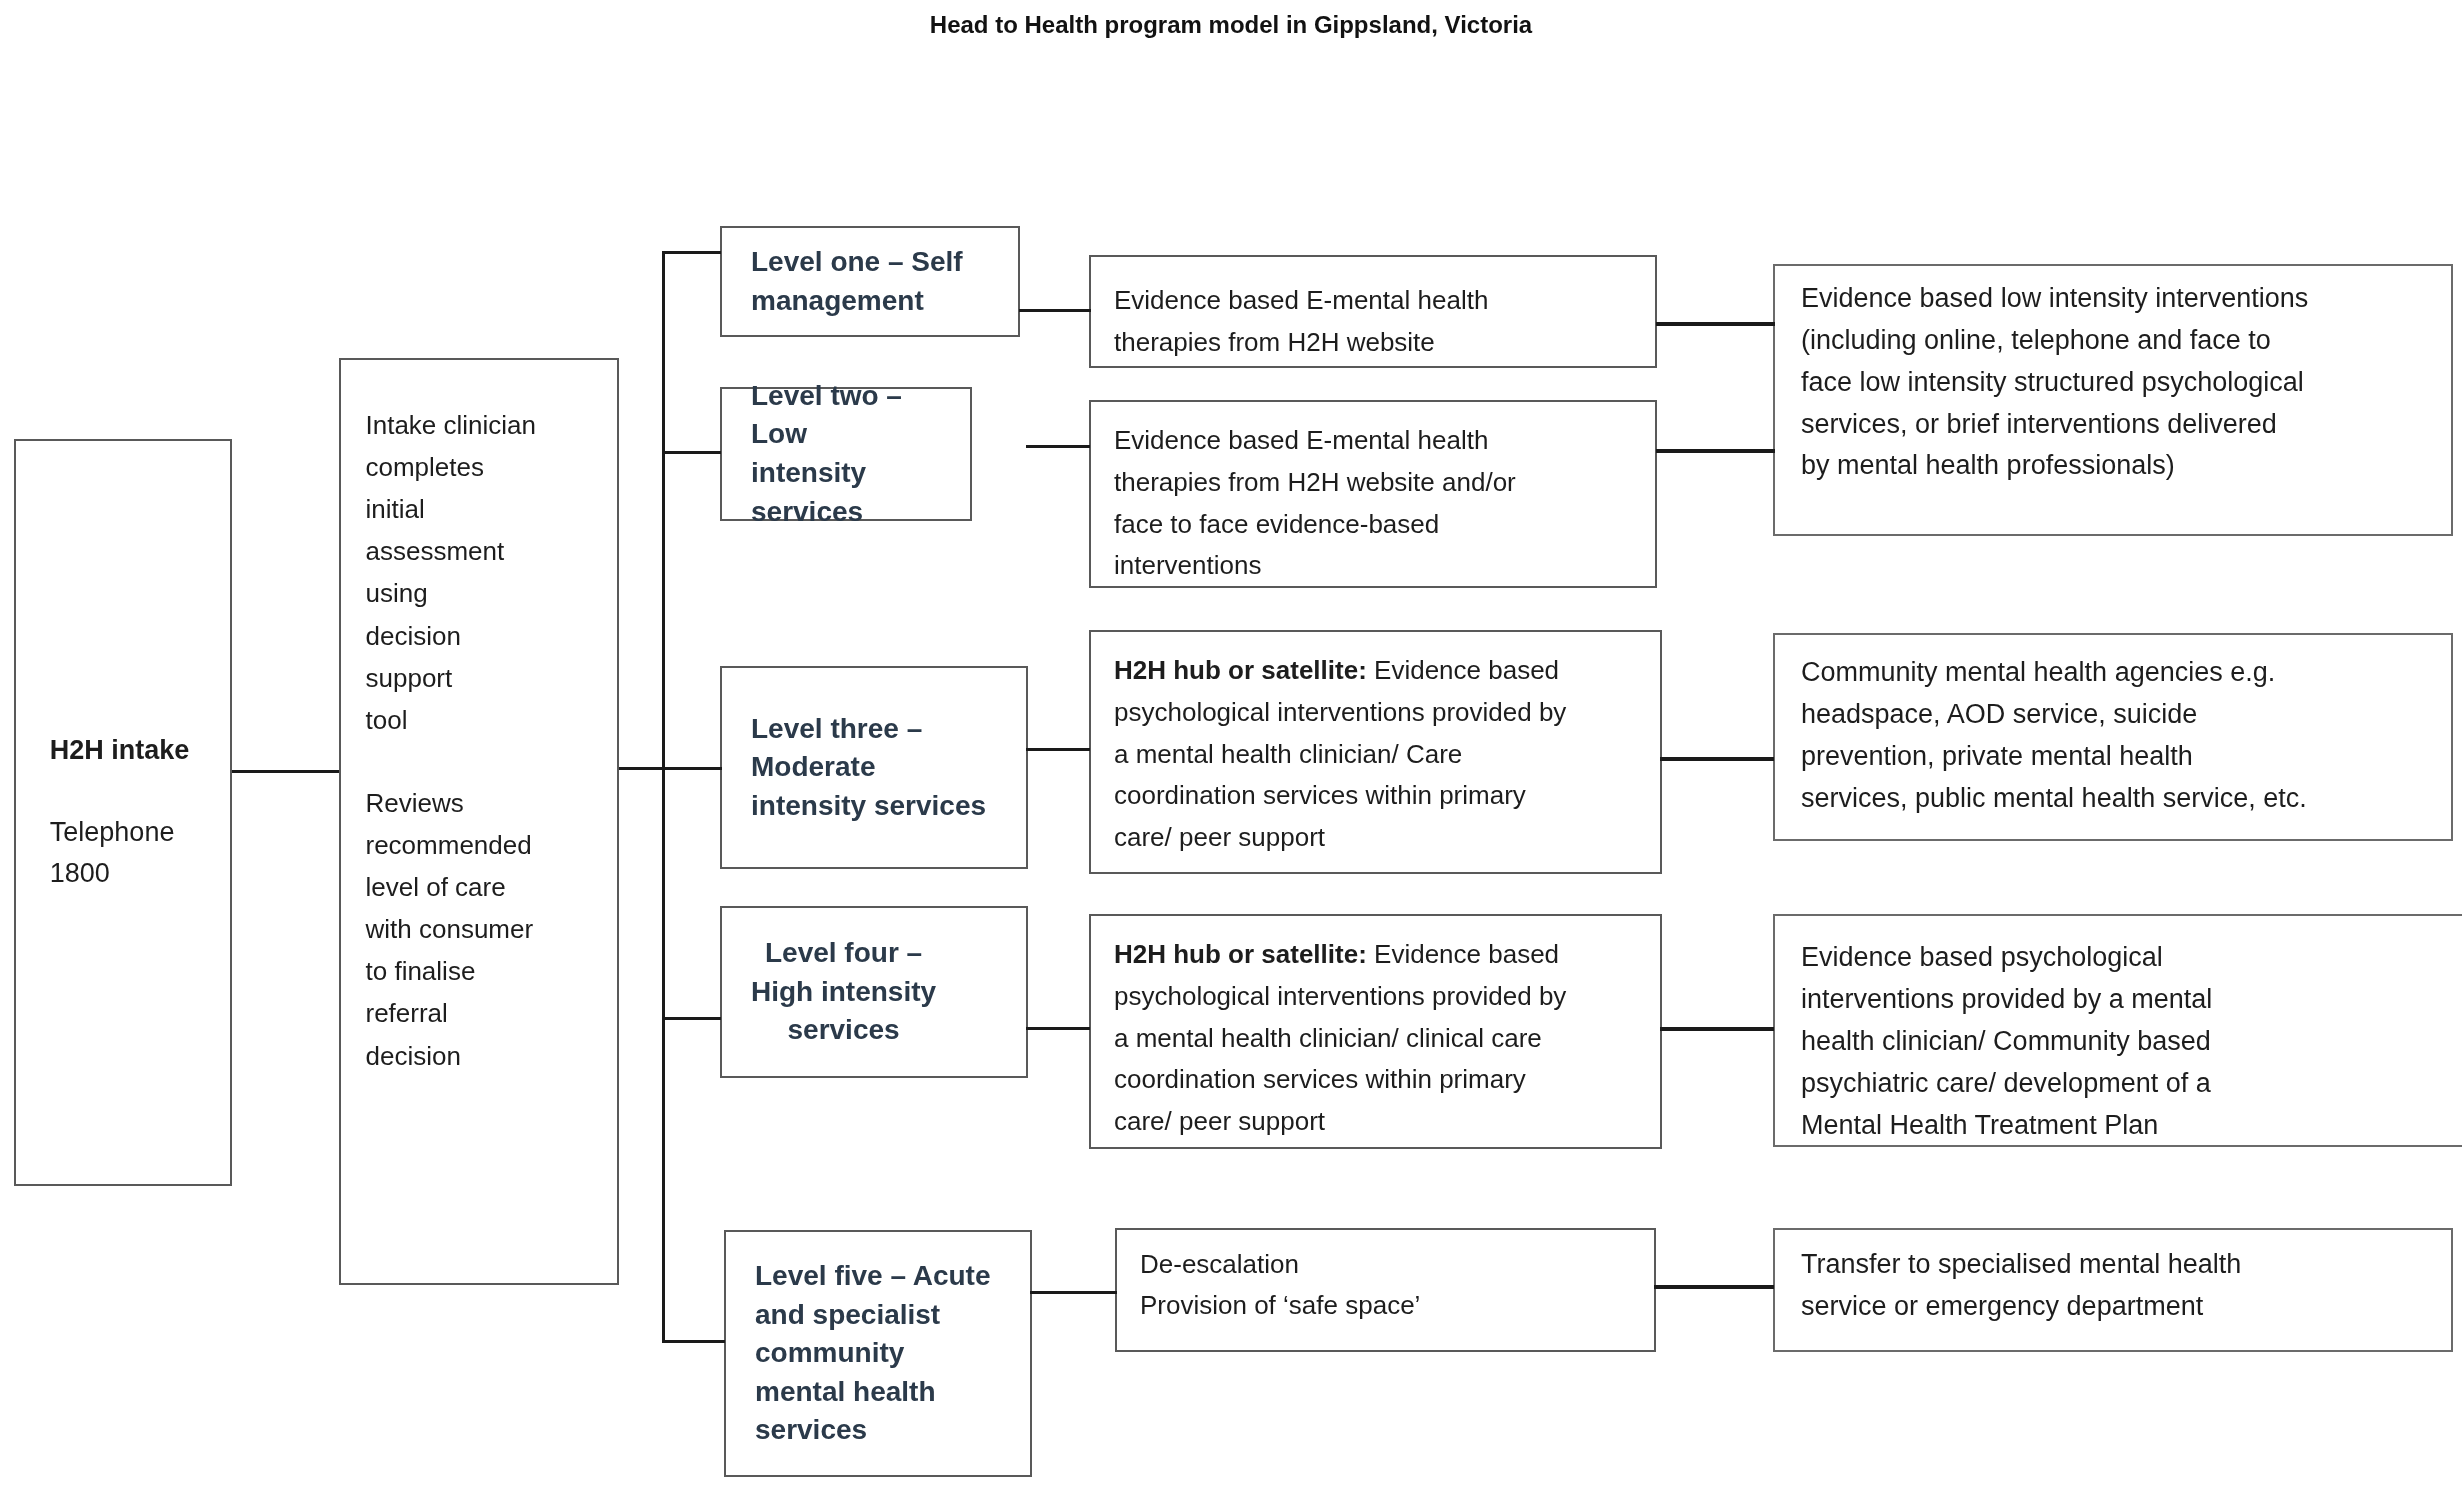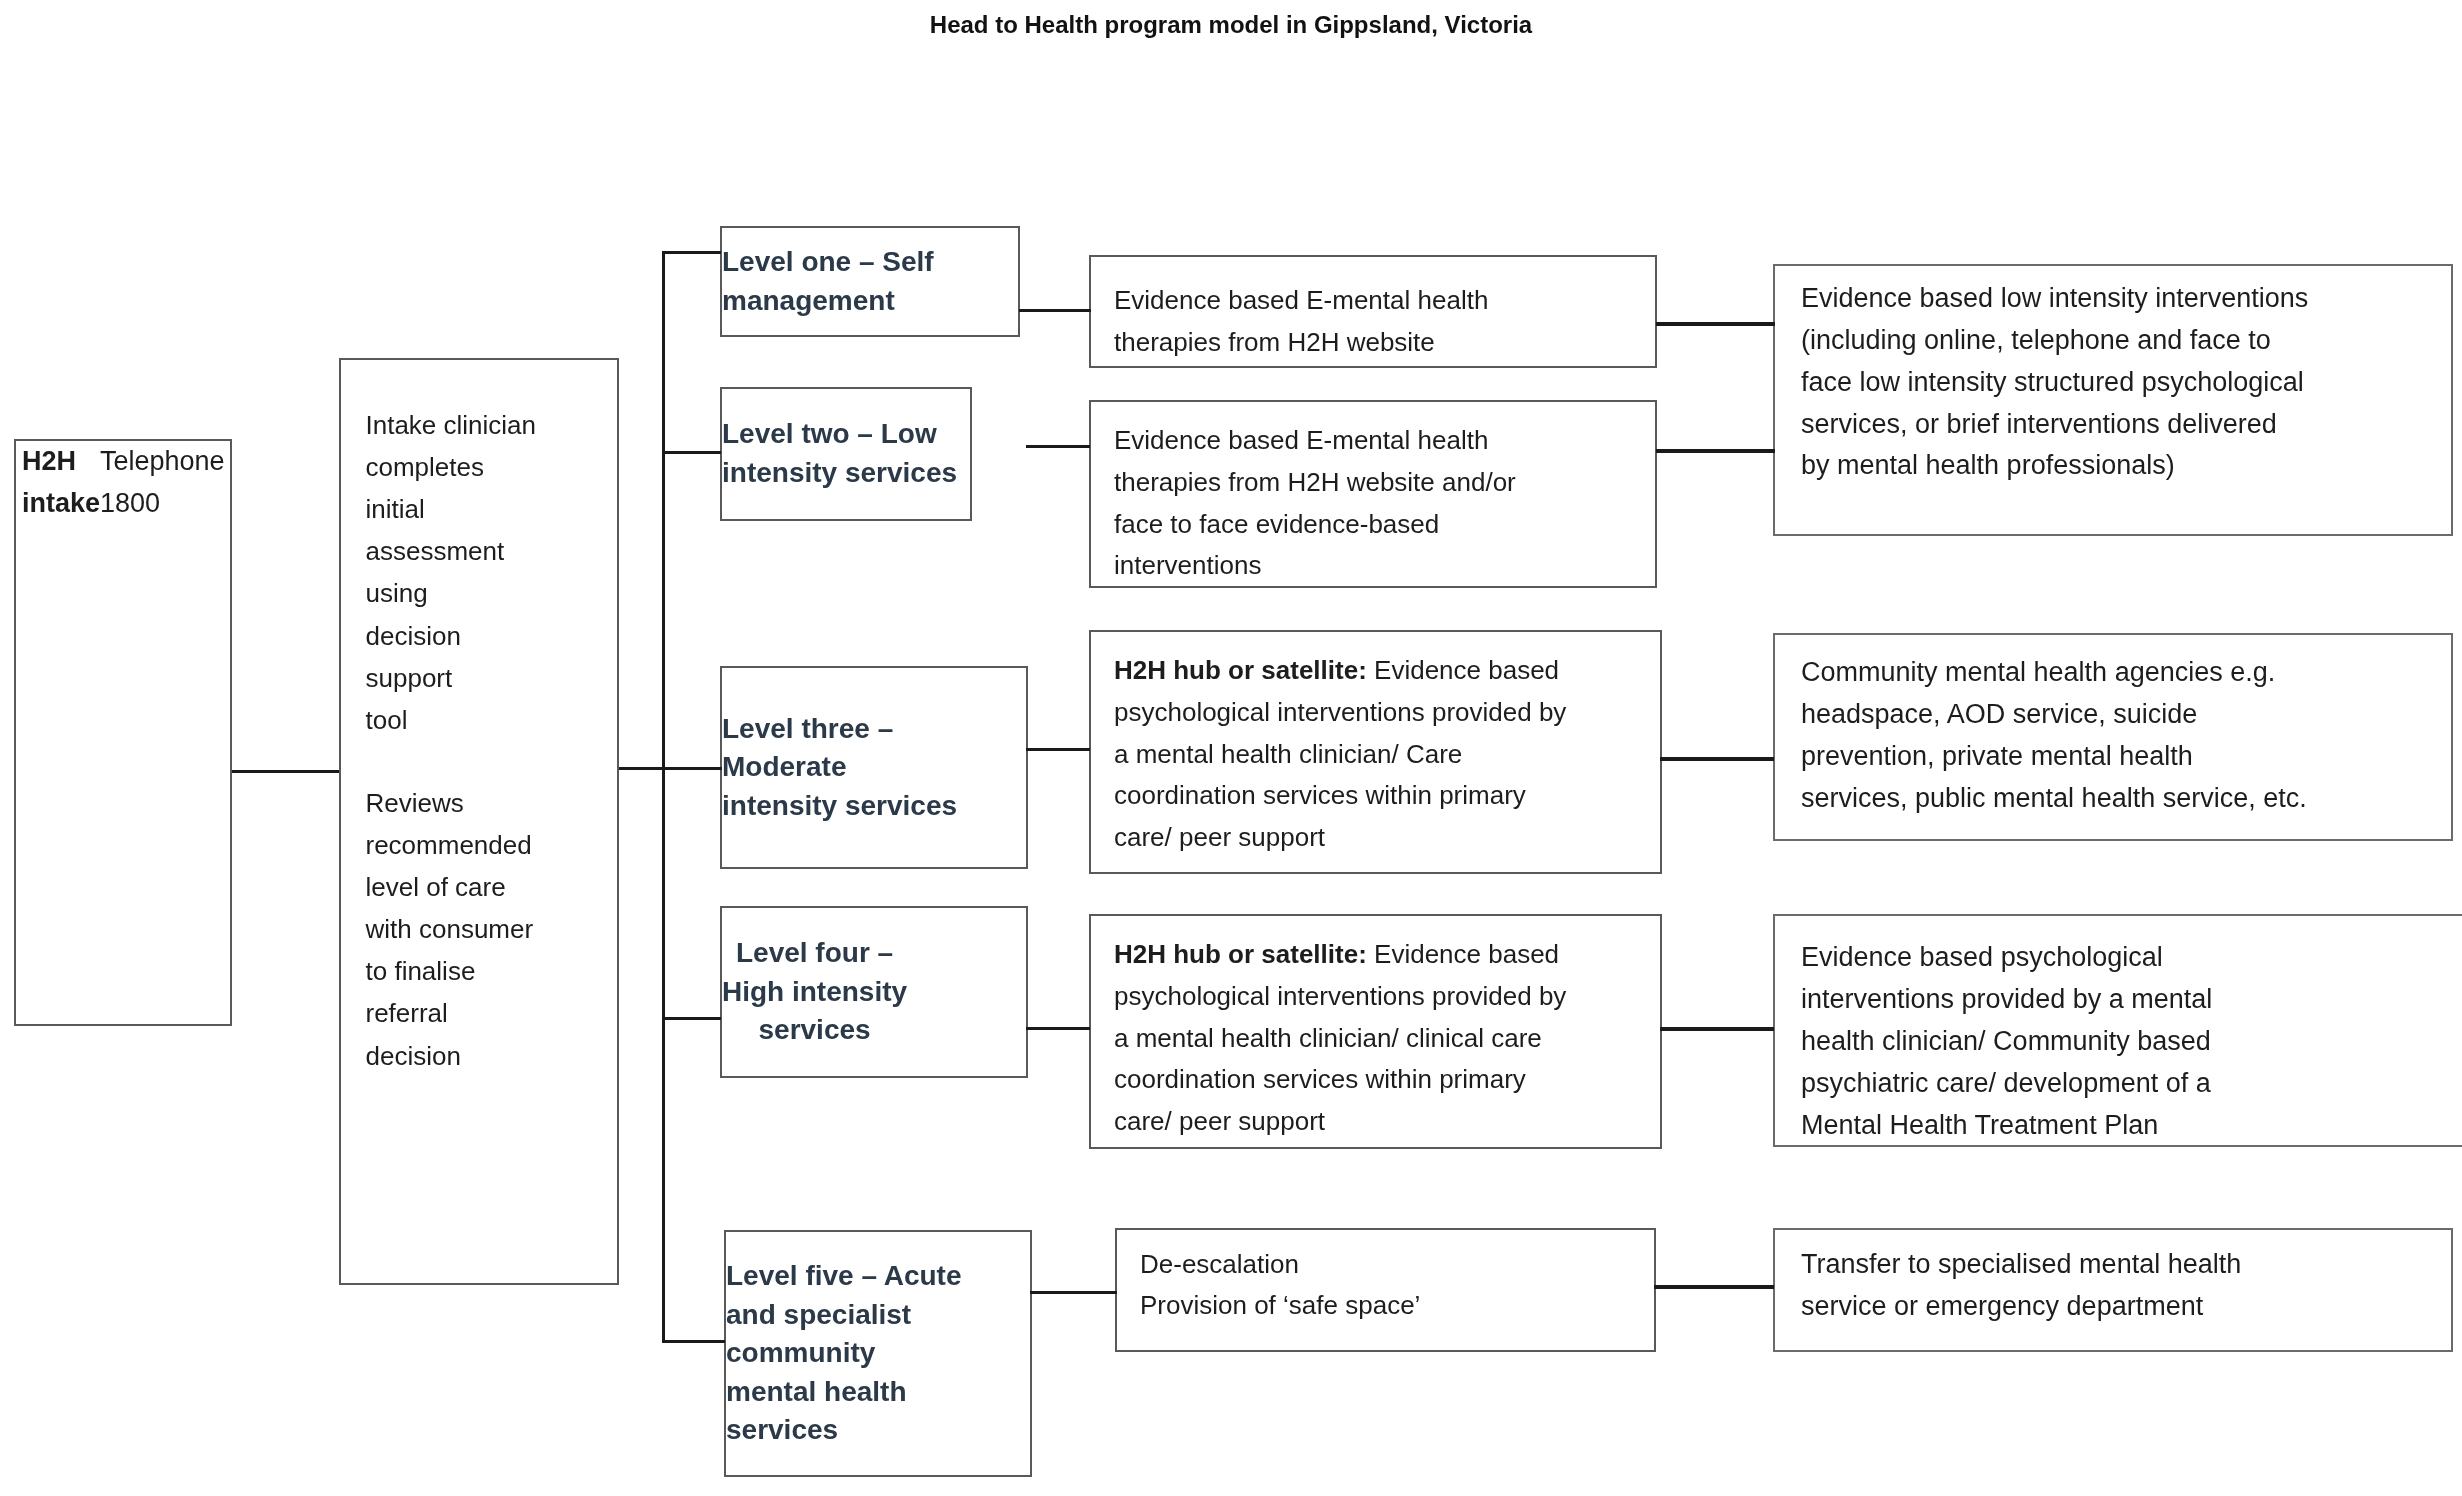--- a/index.html
+++ b/index.html
@@ -48,43 +48,44 @@
   .box {
     position: absolute;
     background: #ffffff;
     border: 2.3px solid #595959;
     box-sizing: border-box;
     color: #1d1d1d;
   }
 
   .intake-box {
     left: 13.8px; top: 439px;
-    width: 218px; height: 587px;
+    width: 218px; height: 747px;
     display: flex;
-    flex-direction: row;
+    flex-direction: column;
     justify-content: center;
     padding-left: 34px;
     padding-right: 33px;
     font-size: 27px;
     line-height: 1.55;
   }
   .intake-box .heading { font-weight: 700; margin-bottom: 40px; }
 
   .clinician-box {
     left: 339px; top: 358px;
     width: 280px; height: 927px;
     padding: 44px 20px 0 24.5px;
     font-size: 26px;
     line-height: 1.62;
   }
   .clinician-box .para2 { margin-top: 41px; }
 
   .level-box {
     display: flex;
     align-items: center;
+    padding-left: 29px;
     padding-right: 12.3px;
     font-size: 28px;
     font-weight: 700;
     color: #2b3a4a;
     line-height: 1.38;
   }
   .level-one   { left: 720px; top: 226px;  width: 300px; height: 111px; }
   .level-two   { left: 720px; top: 387px;  width: 252px; height: 134px; }
   .level-three { left: 720px; top: 666px;  width: 308px; height: 203px; }
   .level-four  { left: 720px; top: 906px; width: 308px; height: 172px; text-align: center; }

